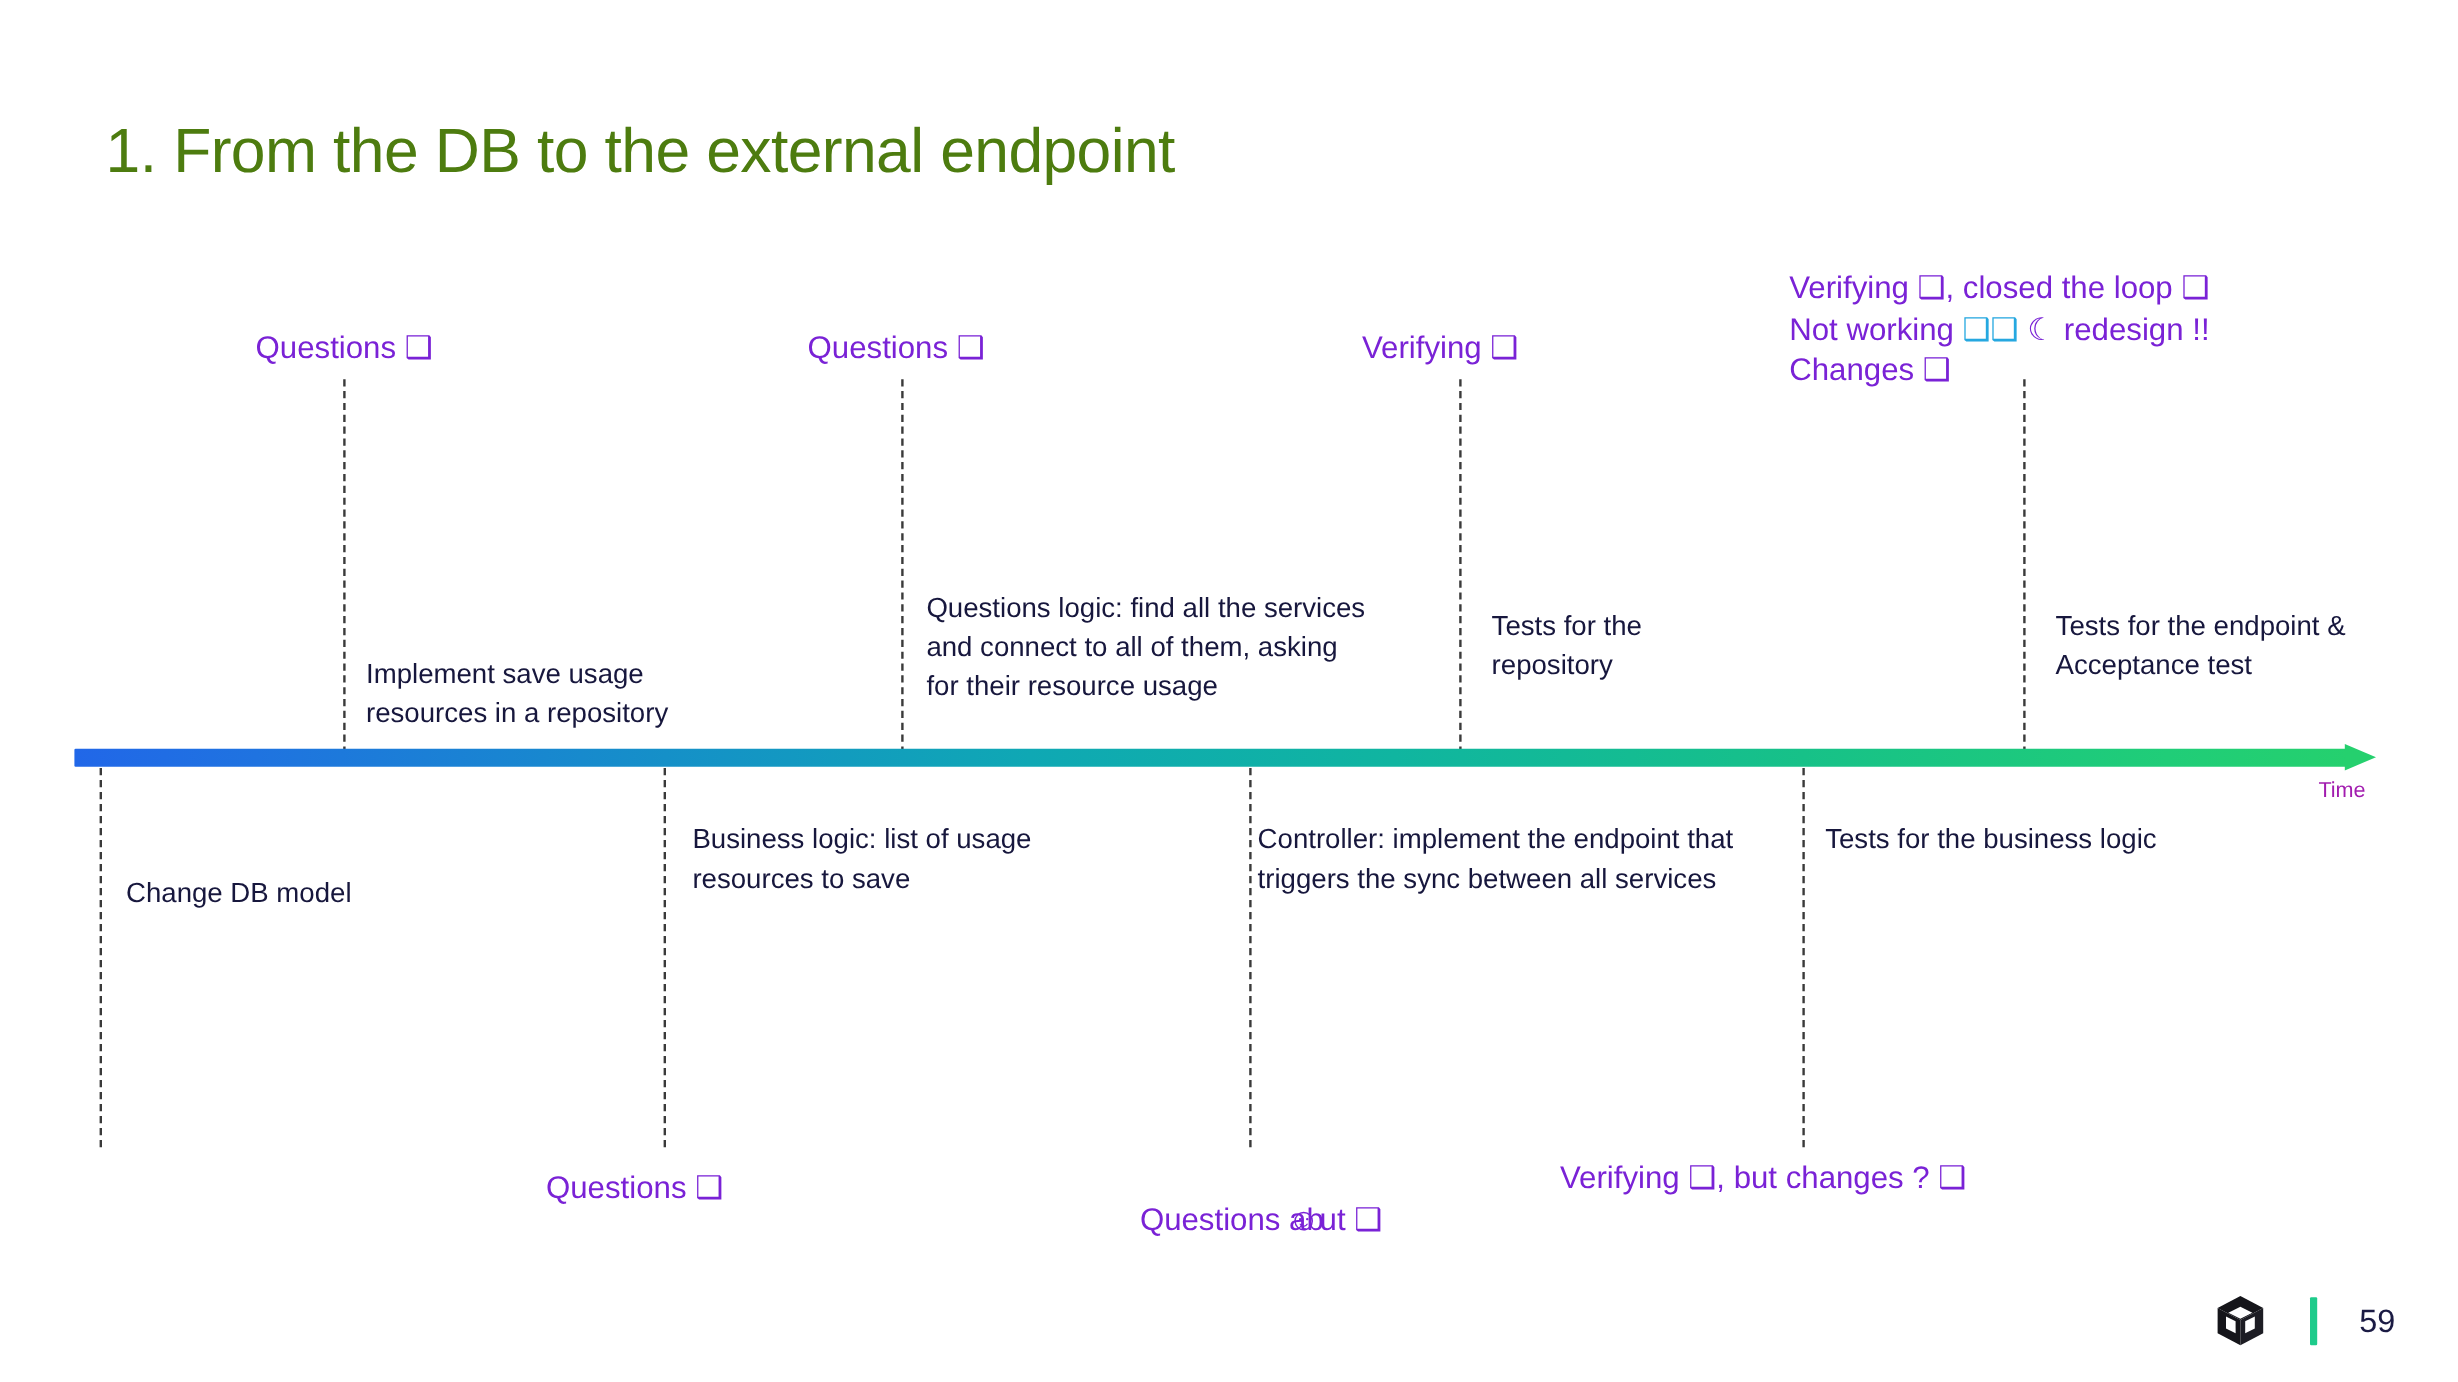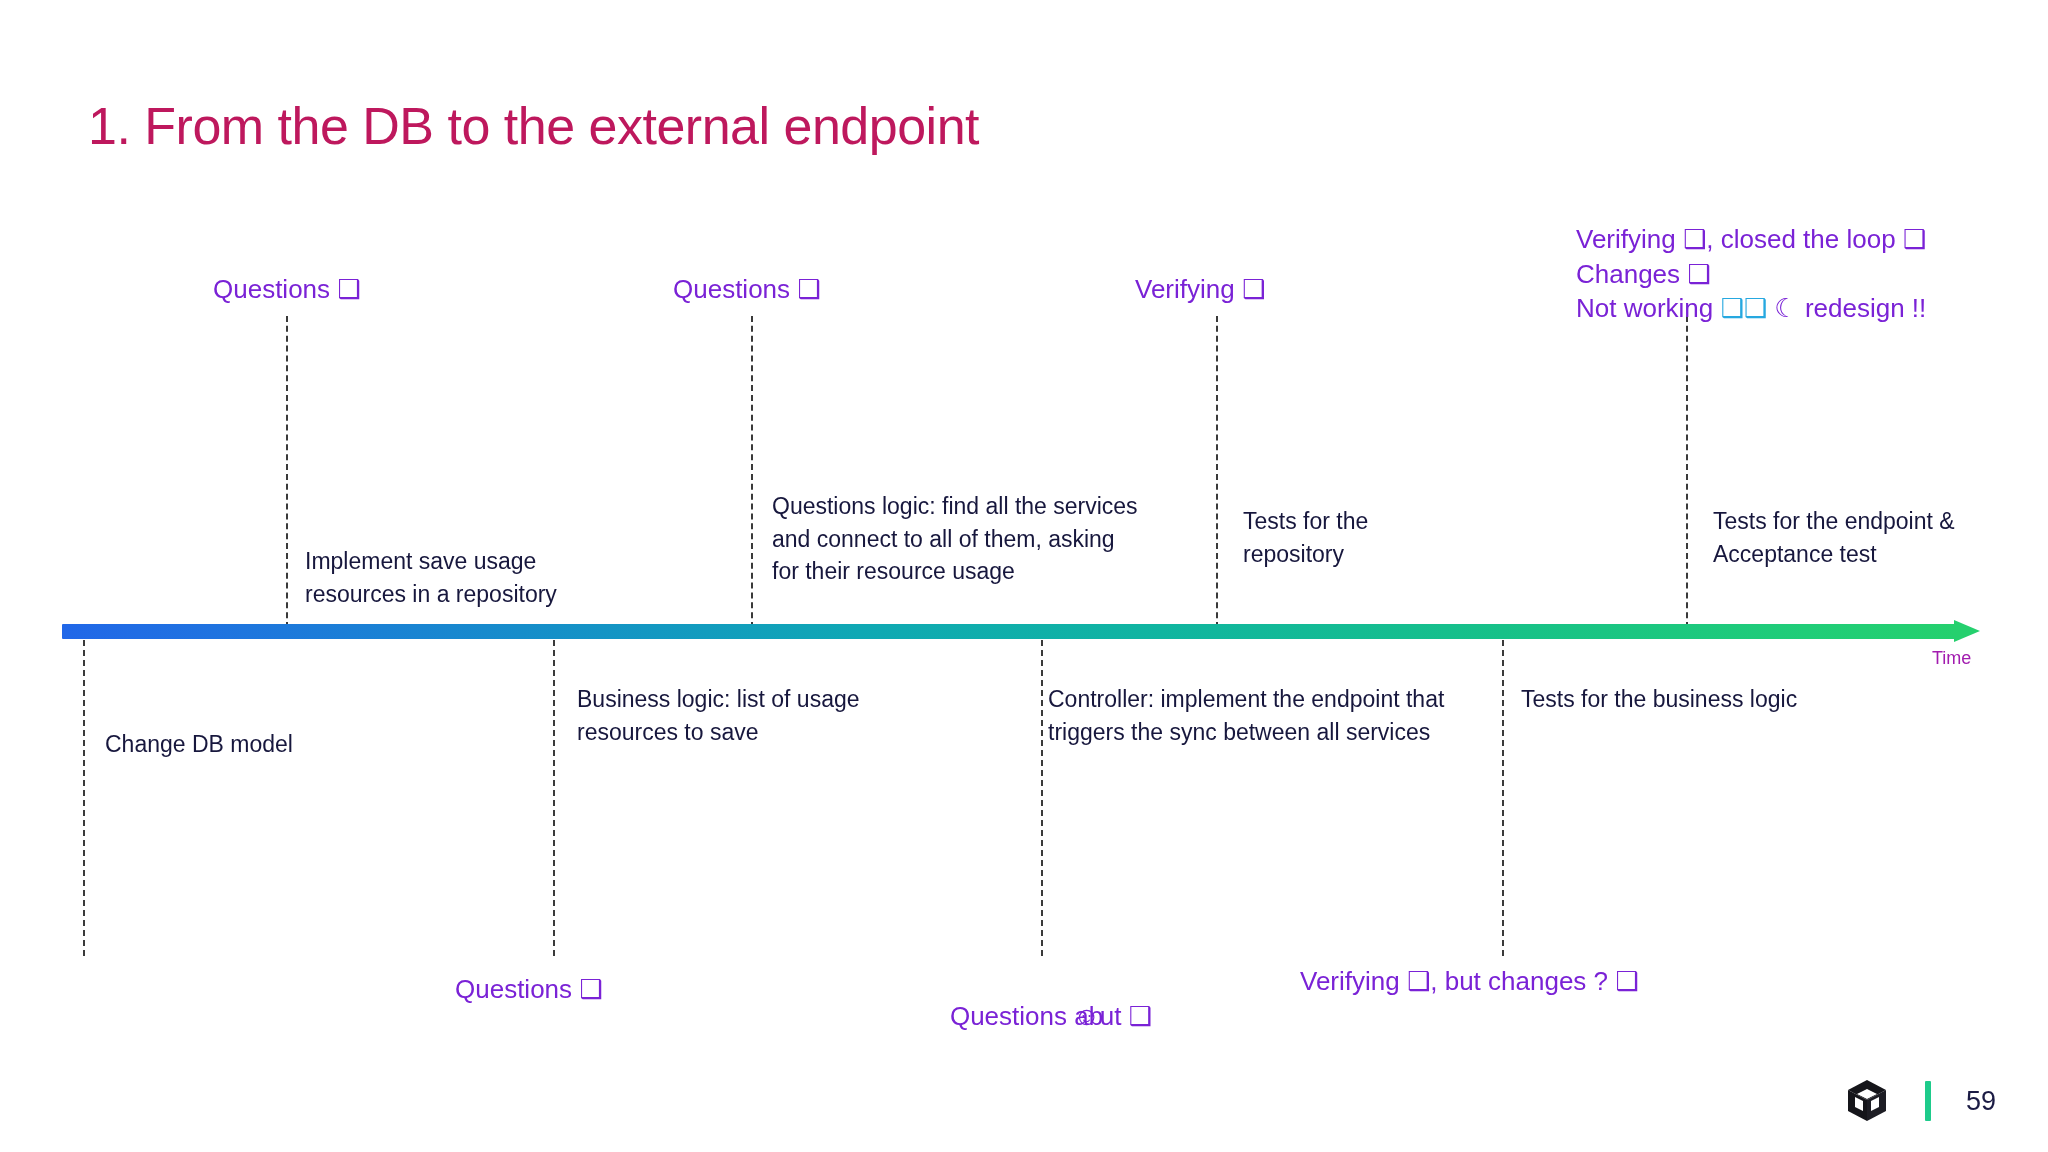--- a/index.html
+++ b/index.html
@@ -27,21 +27,21 @@
   }
 
   
   .slide-title {
     position: absolute;
     left: 88px;
     top: 96px;
     font-size: 52px;
     font-weight: 400;
     letter-spacing: -0.5px;
-    color: #be185d;
+    color: #4d7c0f;
     white-space: nowrap;
   }
 
   
   .axis-wrap {
     position: absolute;
     left: 62px;
     top: 624px;
     width: 1920px;
     height: 18px;
@@ -149,26 +149,26 @@
   <div class="dash" style="left:553px; top:640px; height:316px;"></div>
   <div class="dash" style="left:1041px; top:640px; height:316px;"></div>
   <div class="dash" style="left:1502px; top:640px; height:316px;"></div>
 
   <div class="annot" style="left:213px; top:272px;">Questions ❑</div>
 
   <div class="annot" style="left:673px; top:272px;">Questions ❑</div>
 
   <div class="annot" style="left:1135px; top:272px;">Verifying ❑</div>
 
-  <div class="annot" style="left:1576px; top:222px; white-space:normal; width:470px;">
+  <div class="annot" style="left:1491px; top:222px; white-space:normal; width:470px;">
     <div>Verifying ❑, closed the loop ❑</div>
-    <div>Changes ❑</div>
     <div>
       <span>Not working </span><span class="emoji-blue">❑❑</span><span>   ☾  redesign !!</span>
     </div>
+    <div>Changes ❑</div>
   </div>
 
   <div class="note" style="left:305px; top:505px; width:330px;margin-top:40px;">Implement save usage resources in a repository</div>
 
   <div class="note" style="left:772px; top:490px; width:368px;">Questions logic: find all the services and connect to all of them, asking for their resource usage</div>
 
   <div class="note" style="left:1243px; top:505px; width:230px;">Tests for the repository</div>
 
   <div class="note" style="left:1713px; top:505px; width:290px;">Tests for the endpoint &amp; Acceptance test</div>
 

